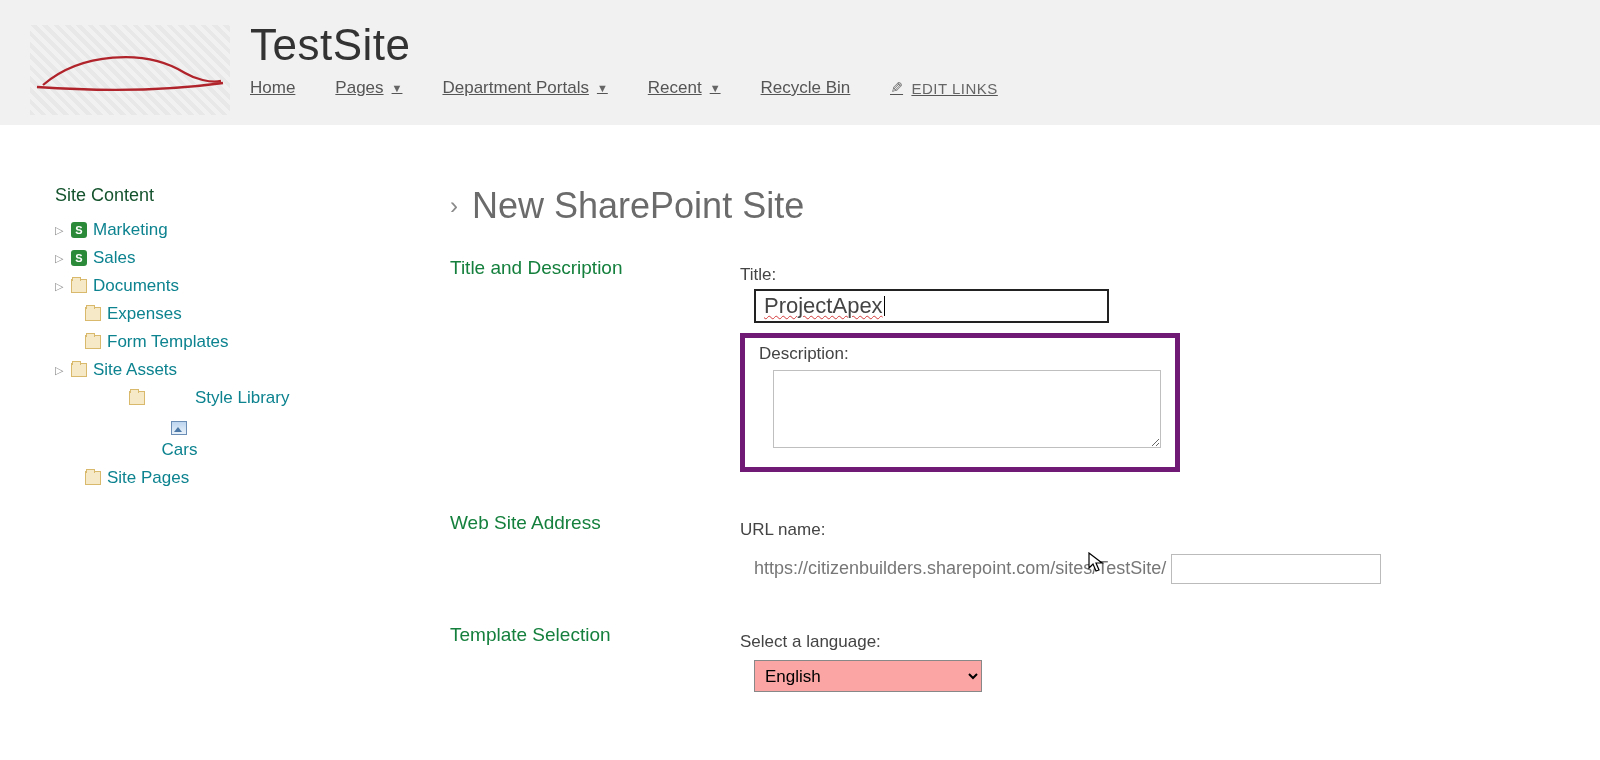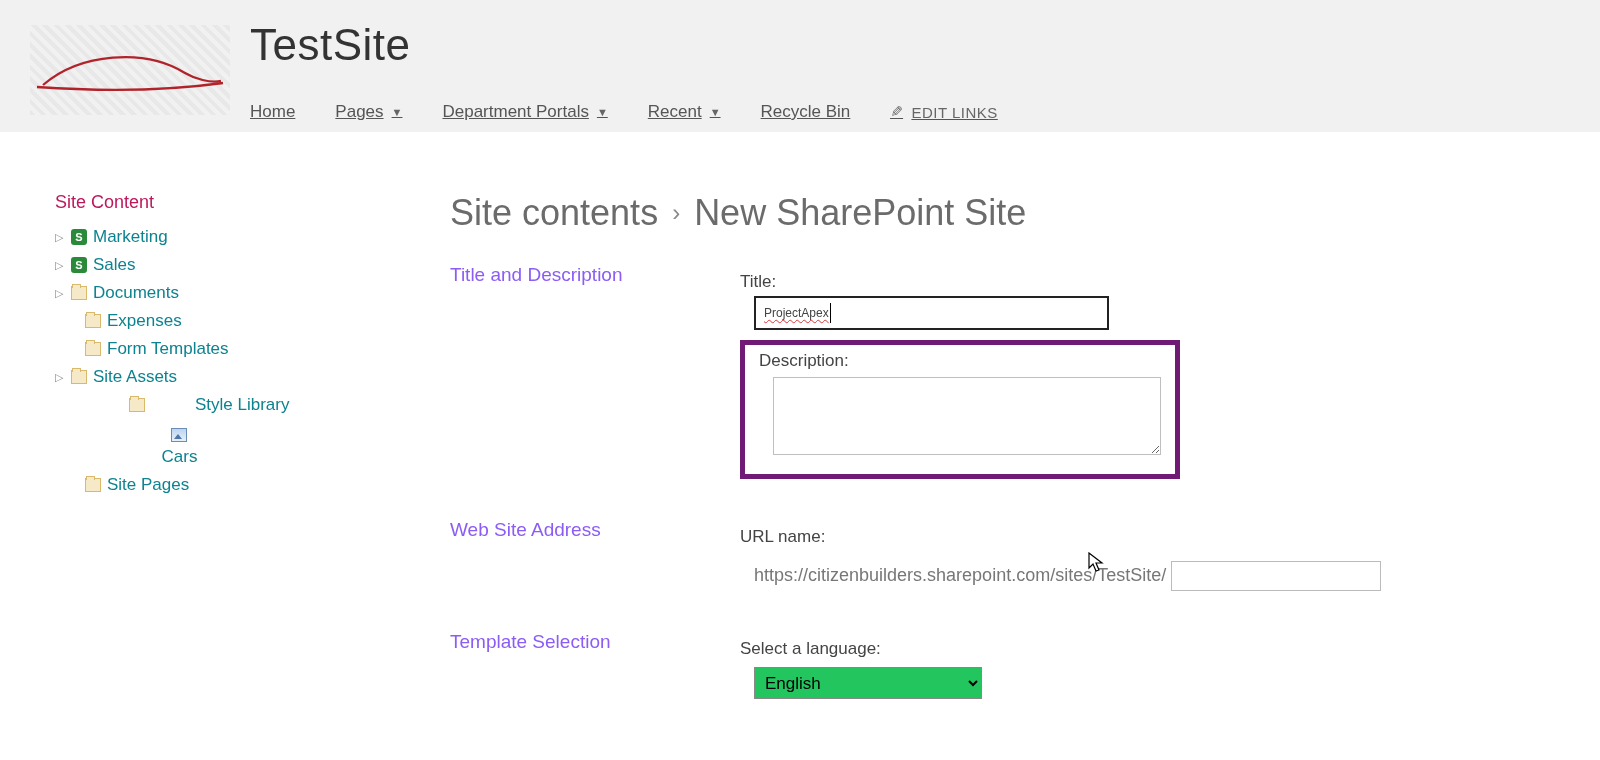--- a/index.html
+++ b/index.html
@@ -1,51 +1,51 @@
 <!DOCTYPE html>
 <html><head>
 <meta charset="utf-8">
 <style>
   * { box-sizing: border-box; }
   html, body { margin:0; padding:0; font-family: "Segoe UI Light","Segoe UI",Arial,sans-serif; width:1600px; height:760px; background:#fff; color:#444; }
   .header { background:#f1f1f1; padding:20px 0 10px 0; display:flex; align-items:flex-start; }
   .logo-box { width:200px; height:90px; margin:5px 20px 0 30px; background:repeating-linear-gradient(45deg,#e8e8e8 0 4px,#f1f1f1 4px 8px); position:relative; }
   .logo-box svg { position:absolute; top:20px; left:5px; }
-  .title-nav { display:flex; flex-direction:column;gap:24px; }
+  .title-nav { display:flex; flex-direction:column; }
   .site-title { font-size:44px; font-weight:300; color:#333; margin:0 0 8px 0; letter-spacing:0.5px;}
   .topnav { display:flex; align-items:center; gap:40px; font-size:17px; color:#555;text-decoration:underline; }
   .topnav .item { cursor:pointer; display:flex; align-items:center; gap:8px; }
   .caret { font-size:11px; color:#666; }
   .edit-links { display:flex; align-items:center; gap:8px; color:#666; font-size:15px; letter-spacing:0.5px;}
   .pencil-icon { font-size:15px; transform: scaleX(-1); display:inline-block;}
   .body { display:flex; padding-top:60px; }
   .sidebar { width:290px; padding-left:55px; font-size:17px; }
-  .sidebar-heading { color:#be185d; margin-bottom:10px; font-size:18px;}
+  .sidebar-heading { color:#14532d; margin-bottom:10px; font-size:18px;}
   .tree-item { display:flex; align-items:center; gap:4px; padding:4px 0; cursor:pointer; color:#0d8390; }
   .tree-item .expander { color:#888; font-size:11px; width:12px; display:inline-block; }
   .tree-item .no-exp { width:12px; display:inline-block; }
   .sp-icon { width:16px; height:16px; display:inline-flex; align-items:center; justify-content:center; font-size:11px; margin-right:2px;}
   .green-s { background:#2a8a3a; color:#fff; border-radius:3px; font-weight:bold; }
   .folder { position:relative; width:16px; height:14px; border:1px solid #d9b96b; background:#f6e9c8; }
   .folder::before{content:"";position:absolute;top:-3px;left:0;width:7px;height:3px;background:#f6e9c8;border:1px solid #d9b96b;border-bottom:none;}
   .pic-icon { width:16px; height:14px; border:1px solid #6a8db5; background:linear-gradient(#bcd5ef,#e8f1fa); position:relative;}
   .pic-icon::after{content:"";position:absolute;left:2px;bottom:2px;width:0;height:0;border-left:4px solid transparent;border-right:4px solid transparent;border-bottom:5px solid #4b78a6;}
   
   .main { flex:1; padding-left:160px; padding-right:40px; }
   .breadcrumb { font-size:36px; font-weight:300; color:#6b6b6b; display:flex; align-items:center; gap:14px; margin-bottom:30px;}
   .bc-sep { font-size:24px; color:#8a8a8a;}
   .section-row { display:flex; margin-bottom:40px; align-items:flex-start; }
-  .section-label { width:290px; font-size:19px; color:#8b5cf6; }
+  .section-label { width:290px; font-size:19px; color:#15803d; }
   .section-body { flex:1; font-size:17px; color:#444; }
   .field-label { margin-bottom:4px; margin-top:8px;}
   .desc-highlight { border:5px solid #701a75; padding:6px 18px 14px 14px; margin-top:10px; width:440px; }
   .desc-textarea { width:388px; height:78px; border:1px solid #bfbfbf; resize:both; margin-left:14px; margin-top:6px; font-family:inherit; font-size:16px; padding:4px;}
   .url-prefix { color:#777; font-size:18px; margin-left:14px; display:inline-block; margin-top:14px;}
   .url-input { width:210px; height:30px; border:1px solid #bbb; font-size:16px; padding:0 6px; vertical-align:baseline;}
-  .lang-select { width:228px; height:32px; border:1px solid #888; font-size:17px; padding:0 6px; background:#22c55e; margin-left:14px; margin-top:4px;}
+  .lang-select { width:228px; height:32px; border:1px solid #888; font-size:17px; padding:0 6px; background:#fca5a5; margin-left:14px; margin-top:4px;}
   .spell-underline { text-decoration: underline wavy #d33a3a; text-decoration-thickness:1px; text-underline-offset:2px;}
   .cursor { position:absolute; left:1088px; top:552px; font-size:20px; color:#000; pointer-events:none;}
 </style>
 </head>
 <body>
 
 <div class="header">
   <div class="logo-box">
     <svg width="190" height="50" viewBox="0 0 190 50">
       <path d="M8 40 C 45 8, 110 3, 150 28 C 160 34, 175 38, 186 36" stroke="#b0232a" stroke-width="2.3" fill="none"></path>
@@ -142,30 +142,29 @@
           <span class="sp-icon">
             <span class="folder"></span>
           </span>
           <span>Site Pages</span>
         </div>
       </div>
   </div>
 
   <div class="main">
     <div class="breadcrumb">
-      <span>Site contents</span>
       <span class="bc-sep">›</span>
       <span>New SharePoint Site</span>
     </div>
 
     <div class="section-row">
       <div class="section-label">Title and Description</div>
       <div class="section-body">
         <div class="field-label">Title:</div>
-        <div style="margin-left:14px;width:355px;height:34px;border:2px solid #222;display:flex;align-items:center;padding:0 8px;font-size:12px;">
+        <div style="margin-left:14px;width:355px;height:34px;border:2px solid #222;display:flex;align-items:center;padding:0 8px;font-size:22px;">
           <span class="spell-underline">ProjectApex</span>
             <span style="border-left:1px solid #000;height:20px;margin-left:1px;"></span>
         </div>
         <div class="desc-highlight">
           <div>Description:</div>
           <textarea class="desc-textarea" value="" style=""></textarea>
         </div>
       </div>
     </div>
 

